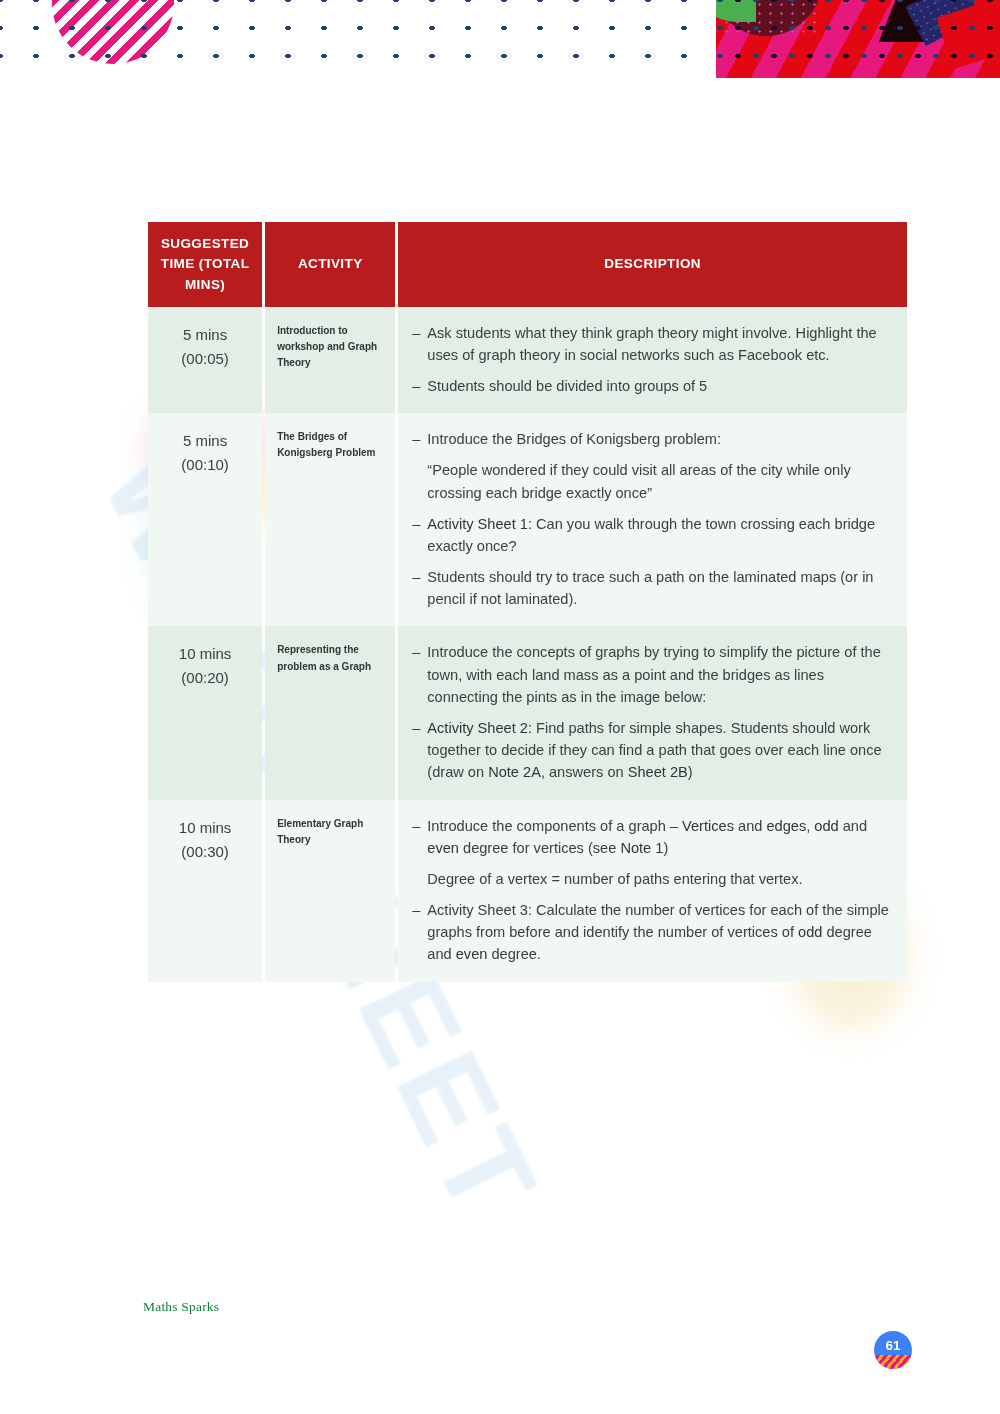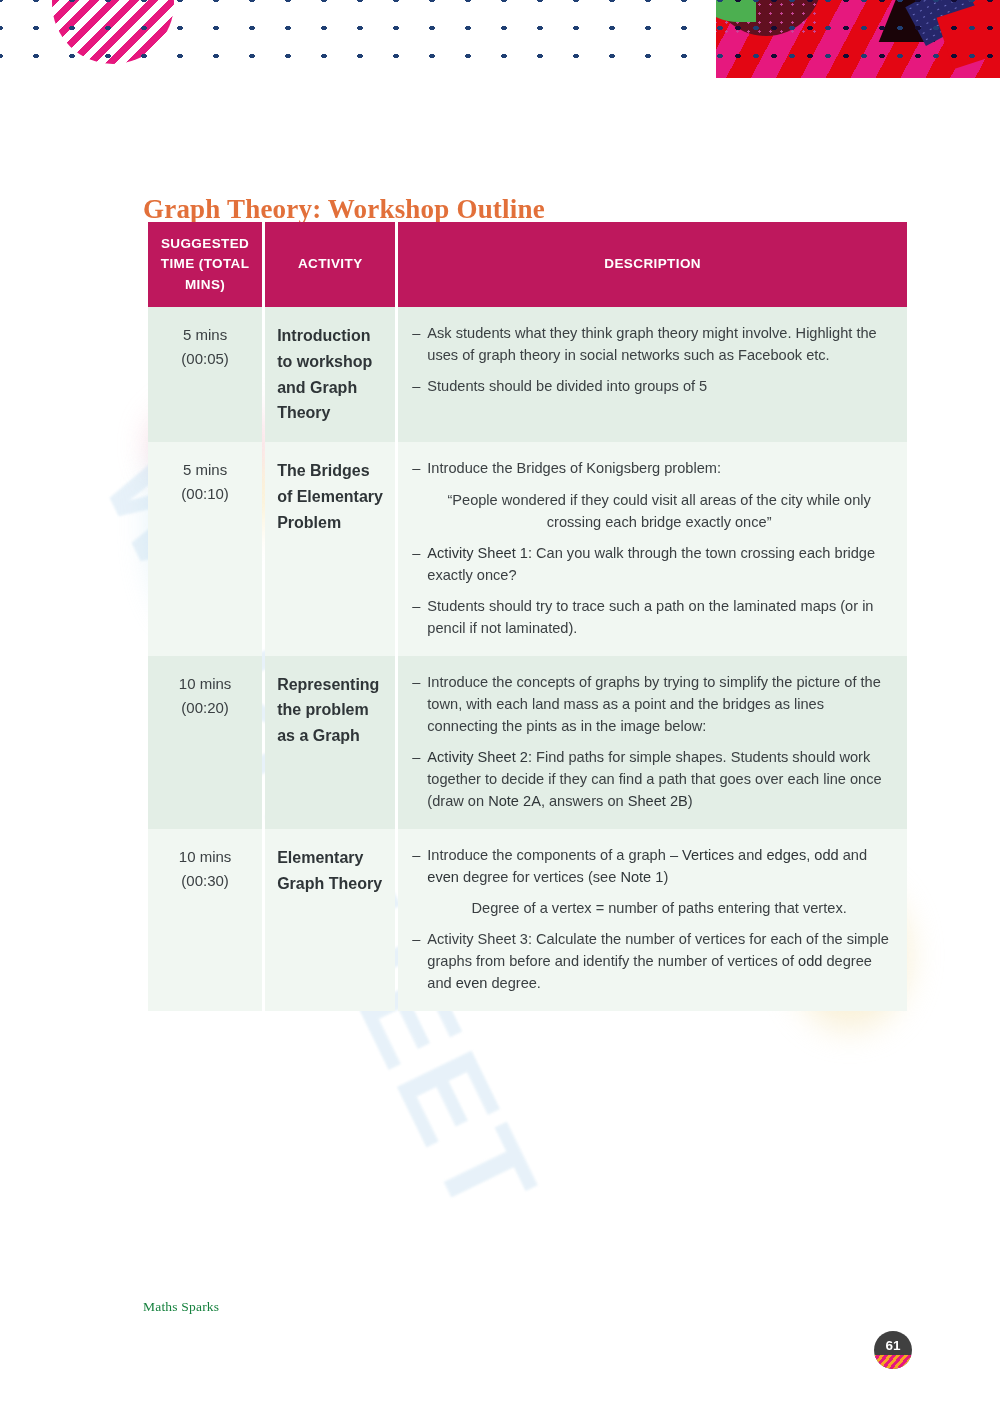--- a/index.html
+++ b/index.html
@@ -171,21 +171,21 @@
   .outline-table {
     position: absolute;
     left: 145px;
     top: 222px;
     width: 765px;
     border-collapse: separate;
     border-spacing: 3px 0;
     table-layout: fixed;
   }
   .outline-table th {
-    background: #be185d;
+    background: #b91c1c;
     color: #ffffff;
     font-family: "Liberation Sans", sans-serif;
     font-size: 13.5px;
     font-weight: 700;
     letter-spacing: .4px;
     text-transform: uppercase;
     padding: 12px 6px;
     vertical-align: middle;
     line-height: 1.5;
     height: 84px;
@@ -208,42 +208,41 @@
     text-align: center;
     padding-top: 16px;
     font-size: 15px;
     color: #3b4043;
   }
   td.cell-time .line { display: block; line-height: 1.6; }
 
   td.cell-activity {
     font-weight: 700;
     color: #2f3538;
-    font-size: 16px;
+    font-size: 10px;
     padding-top: 16px;
     line-height: 1.62;
   }
 
   td.cell-desc { padding-top: 15px; padding-left: 14px; padding-right: 16px; }
 
   .bullet {
     display: flex;
     margin-bottom: 9px;
   }
   .bullet:last-child { margin-bottom: 0; }
   .bullet .dash {
     width: 15px;
     flex: 0 0 15px;
     color: #3b4043;
   }
   .bullet .btext { flex: 1 1 auto; }
   .plain {
     margin-left: 15px;
     margin-bottom: 9px;
-    text-align: center;
   }
   .plain:last-child { margin-bottom: 0; }
   b { font-weight: 400; color: #2f3538; }
 
   
   .footer-brand {
     position: absolute;
     left: 143px;
     top: 1299px;
     font-family: "Liberation Serif", serif;
@@ -252,21 +251,21 @@
     letter-spacing: .2px;
   }
   .page-badge {
     position: absolute;
     left: 874px;
     top: 1331px;
     width: 38px;
     height: 38px;
     border-radius: 50%;
     overflow: hidden;
-    background: #404040;
+    background: #3b82f6;
   }
   .page-badge .stripe-half {
     position: absolute;
     left: 0; bottom: 0;
     width: 38px; height: 14px;
     background: repeating-linear-gradient(
         -50deg,
         #f5a623 0px, #f5a623 3px,
         #e6187e 3px, #e6187e 6px);
   }
@@ -298,21 +297,20 @@
 </div>
 
 <div class="blob-a"></div>
 <div class="blob-b"></div>
 <div class="blob-c"></div>
 <div class="blob-d"></div>
 <div class="watermark">WORKSHEET</div>
 
 <div class="page">
 
-  <h1 class="page-title">Graph Theory: Workshop Outline</h1>
 
   <table class="outline-table">
     <colgroup>
       <col class="col-time">
         <col class="col-act">
         <col class="col-desc">
     </colgroup>
     <thead>
       <tr>
         <th>
@@ -342,21 +340,21 @@
             <span class="btext">Students should be divided into groups of 5</span>
           </div>
         </td>
       </tr>
 
       <tr class="row-light">
         <td class="cell-time">
           <span class="line">5 mins</span>
           <span class="line">(00:10)</span>
         </td>
-        <td class="cell-activity">The Bridges of Elementary Problem</td>
+        <td class="cell-activity">The Bridges of Konigsberg Problem</td>
         <td class="cell-desc">
           <div class="bullet">
             <span class="dash">–</span>
             <span class="btext">Introduce the Bridges of Konigsberg problem:</span>
           </div>
           <div class="plain">“People wondered if they could visit all areas of the city while only crossing each bridge exactly once”</div>
           <div class="bullet">
             <span class="dash">–</span>
             <span class="btext"><b>Activity Sheet 1:</b><span> Can you walk through the town crossing each bridge exactly once?</span></span>
           </div>

